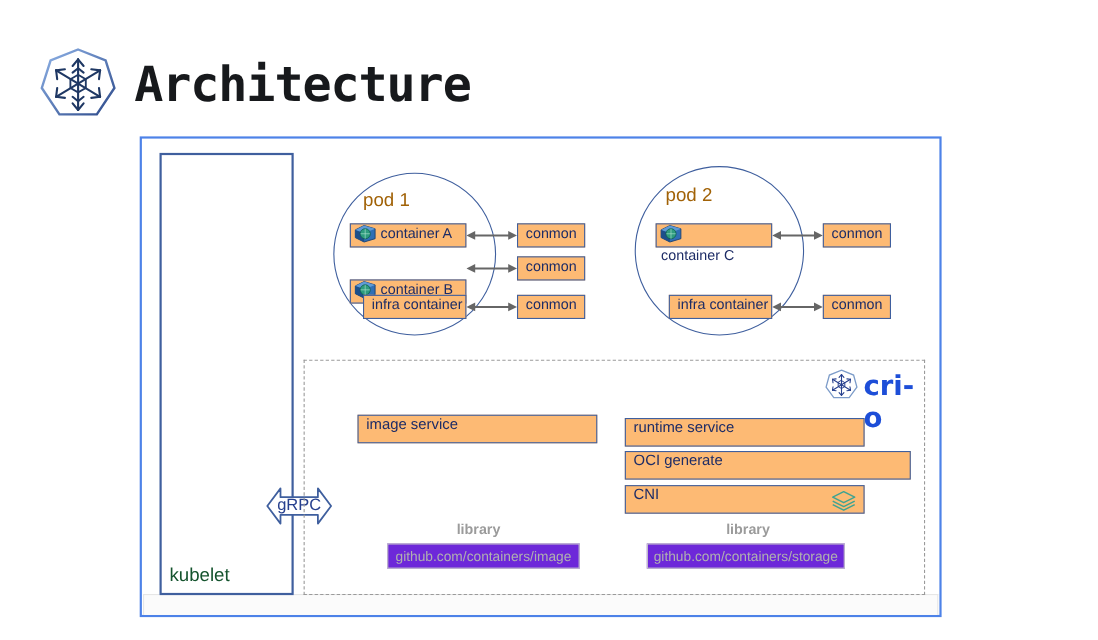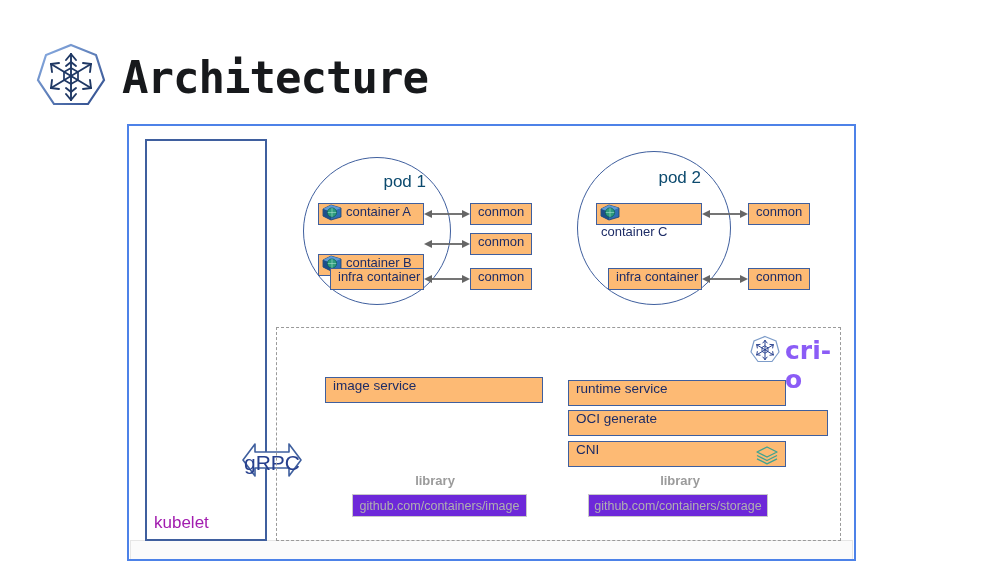--- a/index.html
+++ b/index.html
@@ -34,38 +34,38 @@
   }
 
   
   #kubelet-box {
     position: absolute; left: 145px; top: 139px;
     width: 122px; height: 402px;
     border: 2px solid #3f5f9e; background: #fff;
   }
   #kubelet-label {
     position: absolute; left: 7px; bottom: 6px;
-    font-size: 17px; color: #a21caf;
+    font-size: 17px; color: #14532d;
   }
 
   
   #grpc-arrow { position: absolute; left: 237px; top: 432px; width: 70px; height: 56px; }
   #grpc-label {
     position: absolute; left: 237px; top: 451px; width: 70px;
-    text-align: center; font-size: 21px; color: #27408e;
+    text-align: center; font-size: 15px; color: #27408e;
   }
 
   
   .pod-circle {
     position: absolute; border: 1.6px solid #3f5f9e;
     border-radius: 50%; background: transparent;
   }
   #pod1-circle { left: 303px; top: 157px; width: 148px; height: 148px; }
   #pod2-circle { left: 577px; top: 151px; width: 154px; height: 154px; }
-  .pod-title { position: absolute; font-size: 17px; color: #0c4a6e; text-align: right; }
+  .pod-title { position: absolute; font-size: 17px; color: #a16207; text-align: left; }
   #pod1-title { left: 330px; top: 172px; width: 96px; }
   #pod2-title { left: 605px; top: 168px; width: 96px; }
 
   
   .nbox {
     position: absolute; border: 1.6px solid #3f5f9e; background: #fdba74;
     font-size: 13px; color: #1d2c66;
     display: flex; align-items: flex-start;
   }
   .nbox .txt { padding-left: 7px; white-space: nowrap; }
@@ -85,21 +85,21 @@
   #criobox {
     position: absolute; left: 276px; top: 327px;
     width: 565px; height: 214px;
     border: 1.5px dashed #9a9a9a; background: transparent;
   }
   #crio-logo-wrap { position: absolute; left: 750px; top: 335px; width: 96px; height: 32px; }
   #crio-logo-icon { position: absolute; left: 0px; top: 0px; width: 30px; height: 31px; }
   #crio-wordmark {
     position: absolute; left: 35px; top: 1px;
     font-family: "DejaVu Sans", sans-serif;
-    font-size: 25px; font-weight: 700; letter-spacing: 0px; color: #8b5cf6;
+    font-size: 25px; font-weight: 700; letter-spacing: 0px; color: #1d4ed8;
   }
 
   
   .service-box { height: 26px; font-size: 13.5px; }
   #image-service  { left: 325px; top: 377px; width: 218px; }
   #runtime-service{ left: 568px; top: 380px; width: 218px; }
   #oci-generate   { left: 568px; top: 410px; width: 260px; }
   #cni-box        { left: 568px; top: 441px; width: 218px; }
   #cni-icon { position: absolute; right: 5px; top: 3px; width: 26px; height: 20px; }
 

